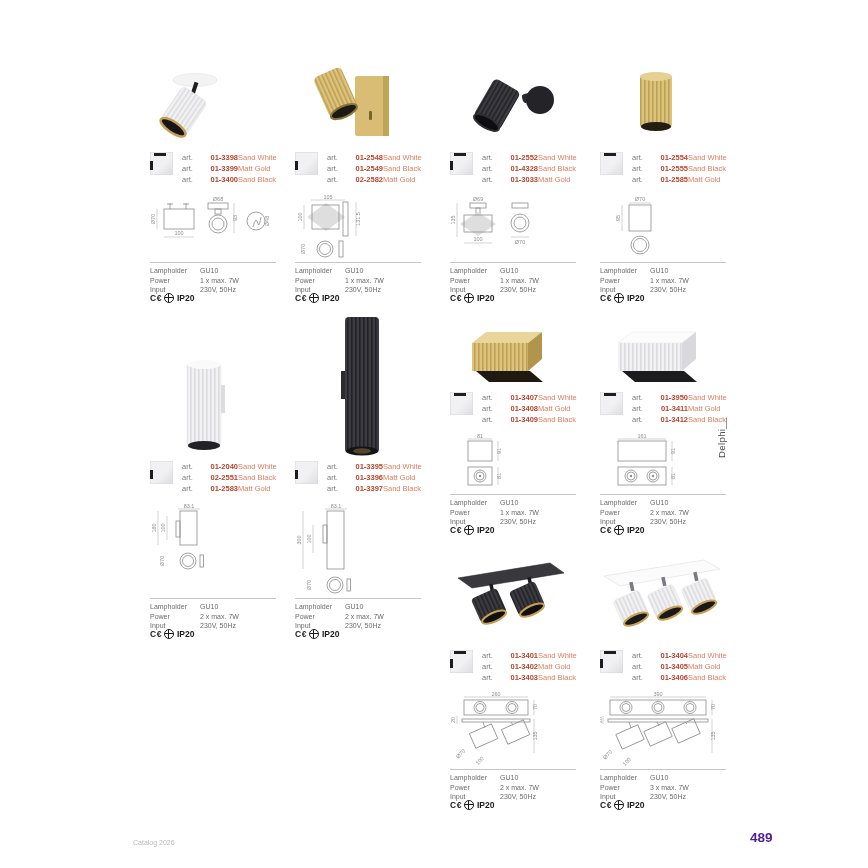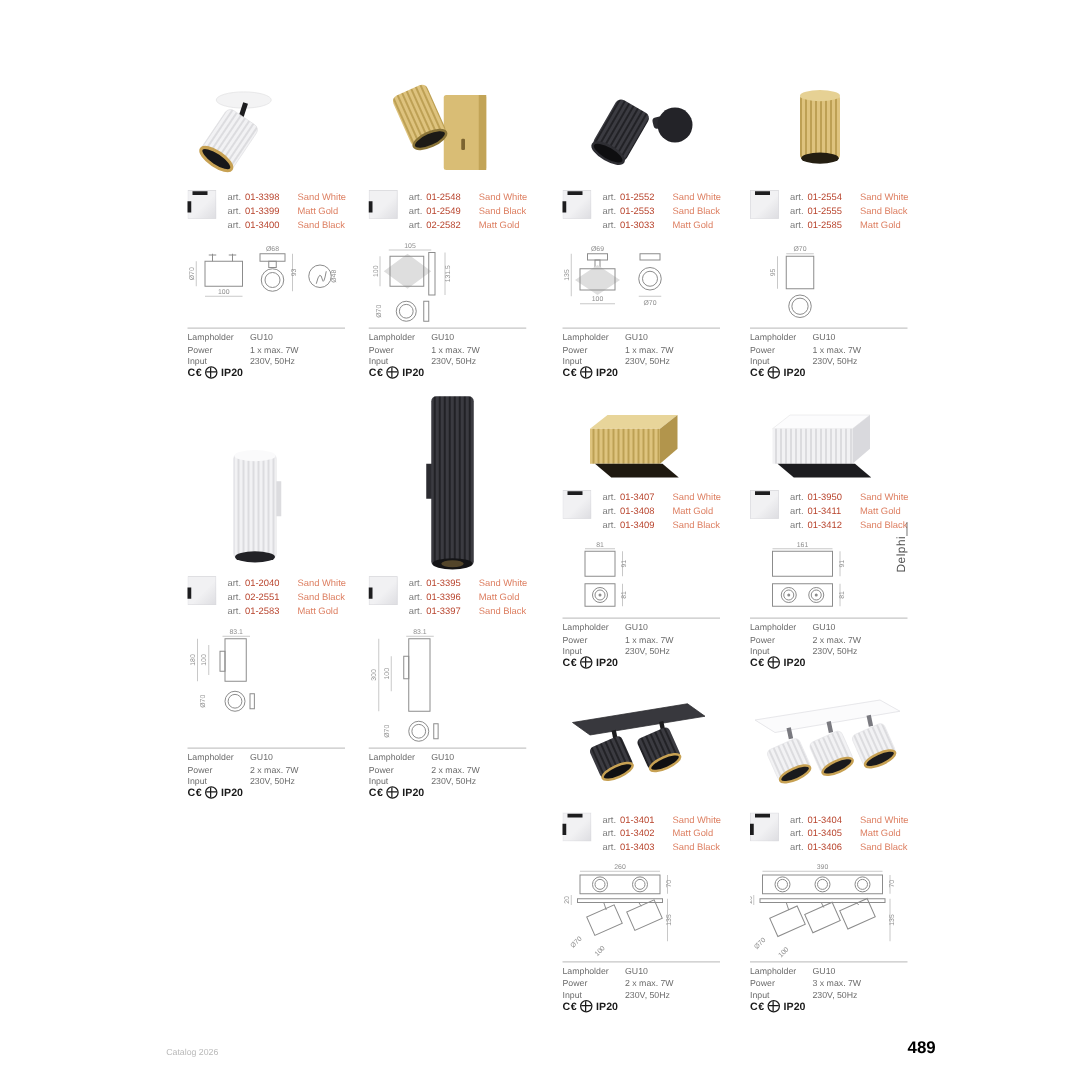--- a/index.html
+++ b/index.html
@@ -8,21 +8,21 @@
   .imgzone{position:absolute;left:0;top:0;width:128px;}
   .info{position:absolute;left:0;display:flex;gap:9px;}
   .thumb{width:23px;height:23px;flex:none;position:relative;
          background:linear-gradient(135deg,#f1f1f3 55%,#dddde1);box-shadow:inset 0 0 0 0.5px #d8d8dc;}
   .thumb i{position:absolute;background:#1d1d1f;display:block;}
   .thumb i.mt{top:1px;left:4px;width:12px;height:3px;}
   .thumb i.ml{left:0px;top:9px;width:2.5px;height:9px;}
   .artrows{display:flex;flex-direction:column;padding-top:0px;}
   .artrow{display:flex;font-size:7.5px;line-height:11px;white-space:nowrap;}
   .art-label{color:#7c7c7c;width:14px;}
-  .art-num{color:#b8432c;font-weight:normal;width:42px;}
+  .art-num{color:#b8432c;font-weight:bold;width:42px;text-align:right;}
   .art-fin{color:#dd7e60;text-align:right;}
   svg.tech{position:absolute;left:0;}
   .tech text{font-size:5.5px;fill:#8f8f8f;}
   .tech .ol{stroke:#8c8c8c;stroke-width:0.8;fill:none;}
   .tech .dim{stroke:#b5b5b5;stroke-width:0.6;}
   .divider{position:absolute;left:0;width:126px;border-top:1px solid #c6c6c6;}
   .specs{position:absolute;left:0;font-size:7px;color:#6b6b6b;}
   .specrow{display:flex;line-height:9.5px;}
   .spec-label{width:50px;}
   .cert{position:absolute;left:0;display:flex;align-items:center;gap:2.5px;color:#1a1a1a;}
@@ -32,21 +32,21 @@
   .globe::after{content:"";position:absolute;top:0;bottom:0;left:3px;width:1px;background:#1a1a1a;}
   .ip{font-size:8.5px;font-weight:bold;}
   
   .gA .info{top:92px;}  .gA svg.tech{top:133px;} .gA .divider{top:202px;} .gA .specs{top:206px;} .gA .cert{top:233px;}
   .gB .info{top:146px;} .gB svg.tech{top:186px;} .gB .divider{top:283px;} .gB .specs{top:287px;} .gB .cert{top:314px;}
   .gC .info{top:67px;}  .gC svg.tech{top:106px;} .gC .divider{top:169px;} .gC .specs{top:173px;} .gC .cert{top:200px;}
   .gD .info{top:94px;}  .gD svg.tech{top:133px;} .gD .divider{top:213px;} .gD .specs{top:217px;} .gD .cert{top:244px;}
   .side-tab{position:absolute;left:716px;top:458px;transform:rotate(-90deg);transform-origin:left top;
             font-size:9.5px;color:#4d4d4d;letter-spacing:0.4px;white-space:nowrap;}
   .footer-left{position:absolute;left:133px;top:839px;font-size:7px;color:#b9b9b9;}
-  .page-num{position:absolute;left:726px;top:830px;font-size:13.5px;font-weight:bold;color:#000000;}
+  .page-num{position:absolute;left:750px;top:830px;font-size:13.5px;font-weight:bold;color:#4c1d95;}
   .hidden-defs{position:absolute;width:0;height:0;}
 </style>
 </head>
 <body>
 
 <svg class="hidden-defs" aria-hidden="true">
   <defs>
     <pattern id="ribsW" width="4" height="4" patternUnits="userSpaceOnUse">
       <rect width="4" height="4" fill="#f2f2f4"></rect>
         <rect width="1.6" height="4" fill="#dcdcdf"></rect>
@@ -230,21 +230,21 @@
           <i class="ml"></i>
         </div>
       <div class="artrows">
         <div class="artrow">
             <span class="art-label">art.</span>
             <span class="art-num">01-2552</span>
             <span class="art-fin">Sand White</span>
           </div>
         <div class="artrow">
             <span class="art-label">art.</span>
-            <span class="art-num">01-2553</span>
+            <span class="art-num">01-4328</span>
             <span class="art-fin">Sand Black</span>
           </div>
         <div class="artrow">
             <span class="art-label">art.</span>
             <span class="art-num">01-3033</span>
             <span class="art-fin">Matt Gold</span>
           </div>
       </div>
     </div>
     <svg class="tech" width="128" height="68" viewBox="0 0 128 68">

